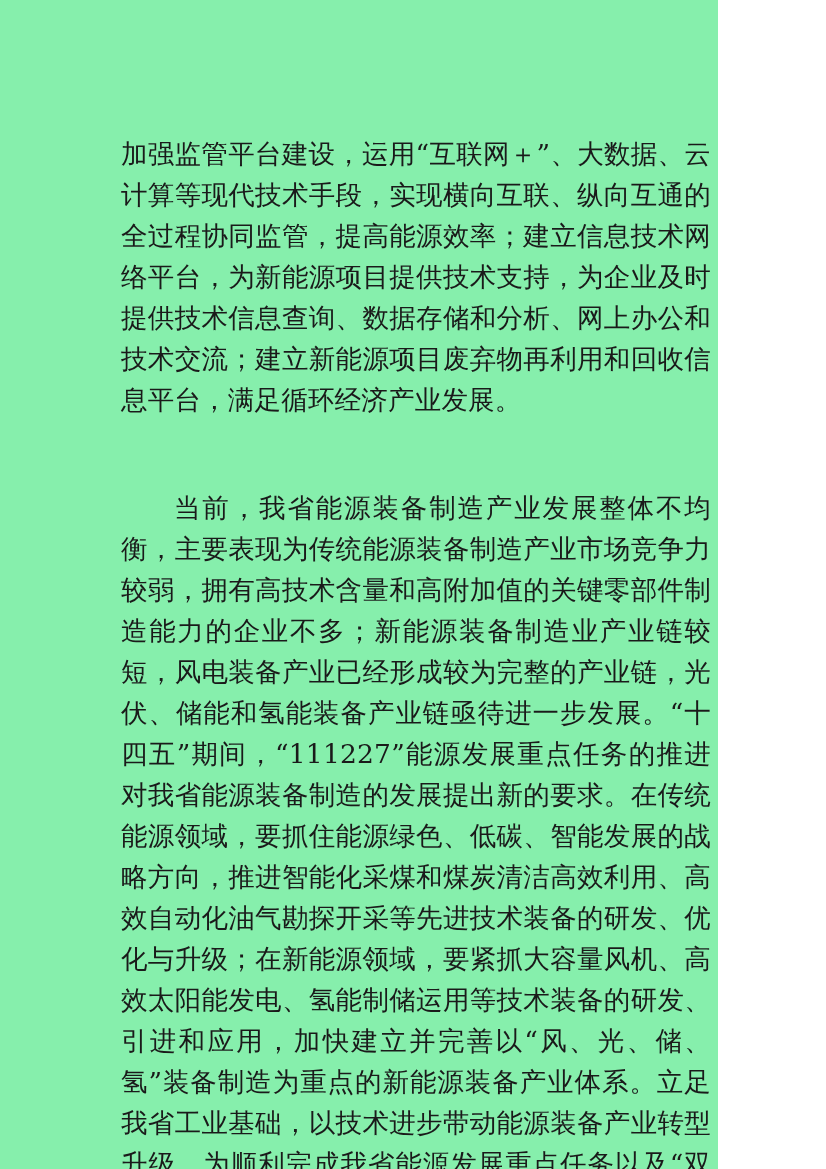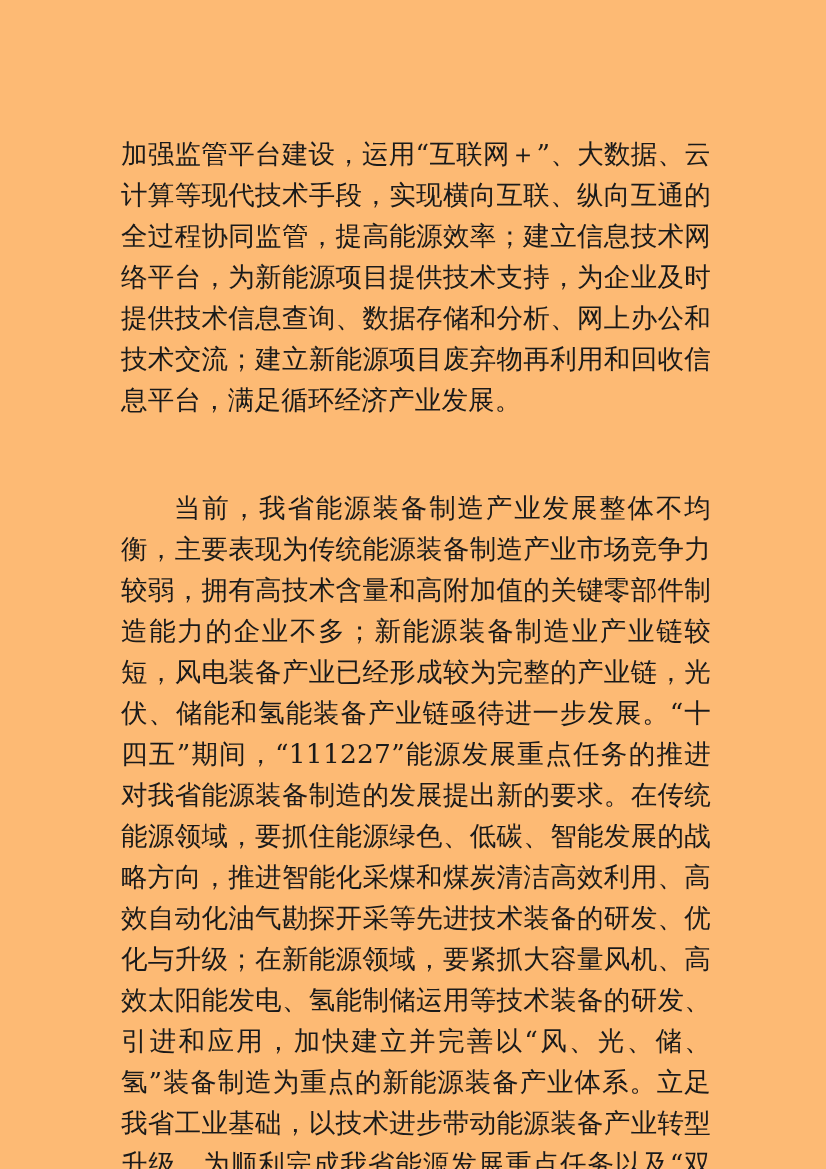--- a/index.html
+++ b/index.html
@@ -6,23 +6,23 @@
   html, body {
     margin: 0;
     padding: 0;
     background: #ffffff;
   }
   body {
     font-family: "DejaVu Serif", "Liberation Serif", serif;
   }
   .page {
     position: relative;
-    width: 826px;
+    width: 718px;
     height: 1169px;
-    background: #fdba74;
+    background: #86efac;
     overflow: hidden;
     box-sizing: border-box;
   }
   .content {
     position: absolute;
     left: 121px;
     top: 133px;
     width: 590px;
   }
   .para {

